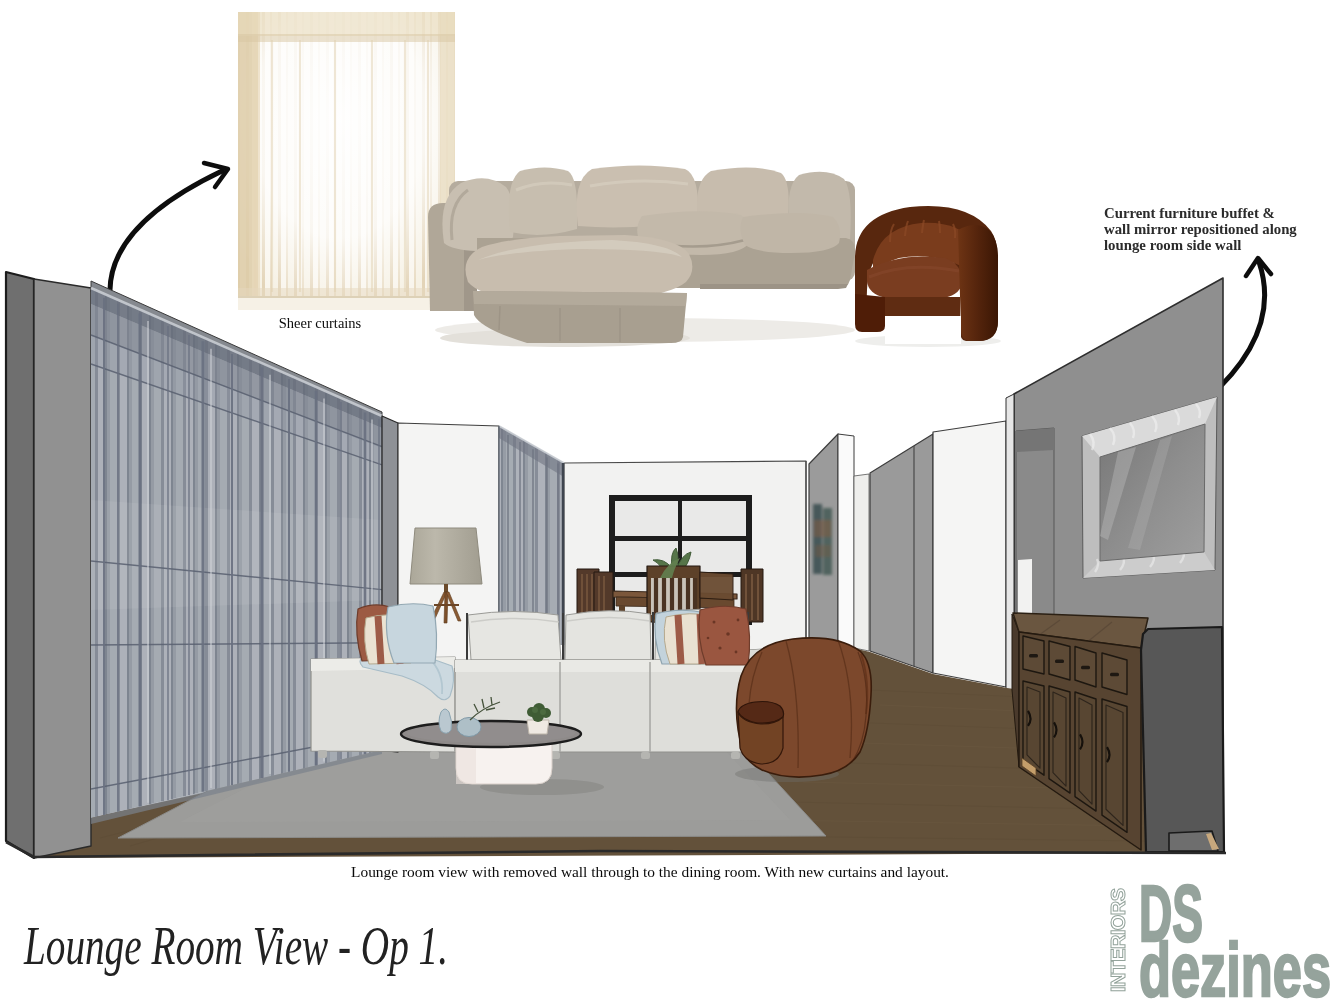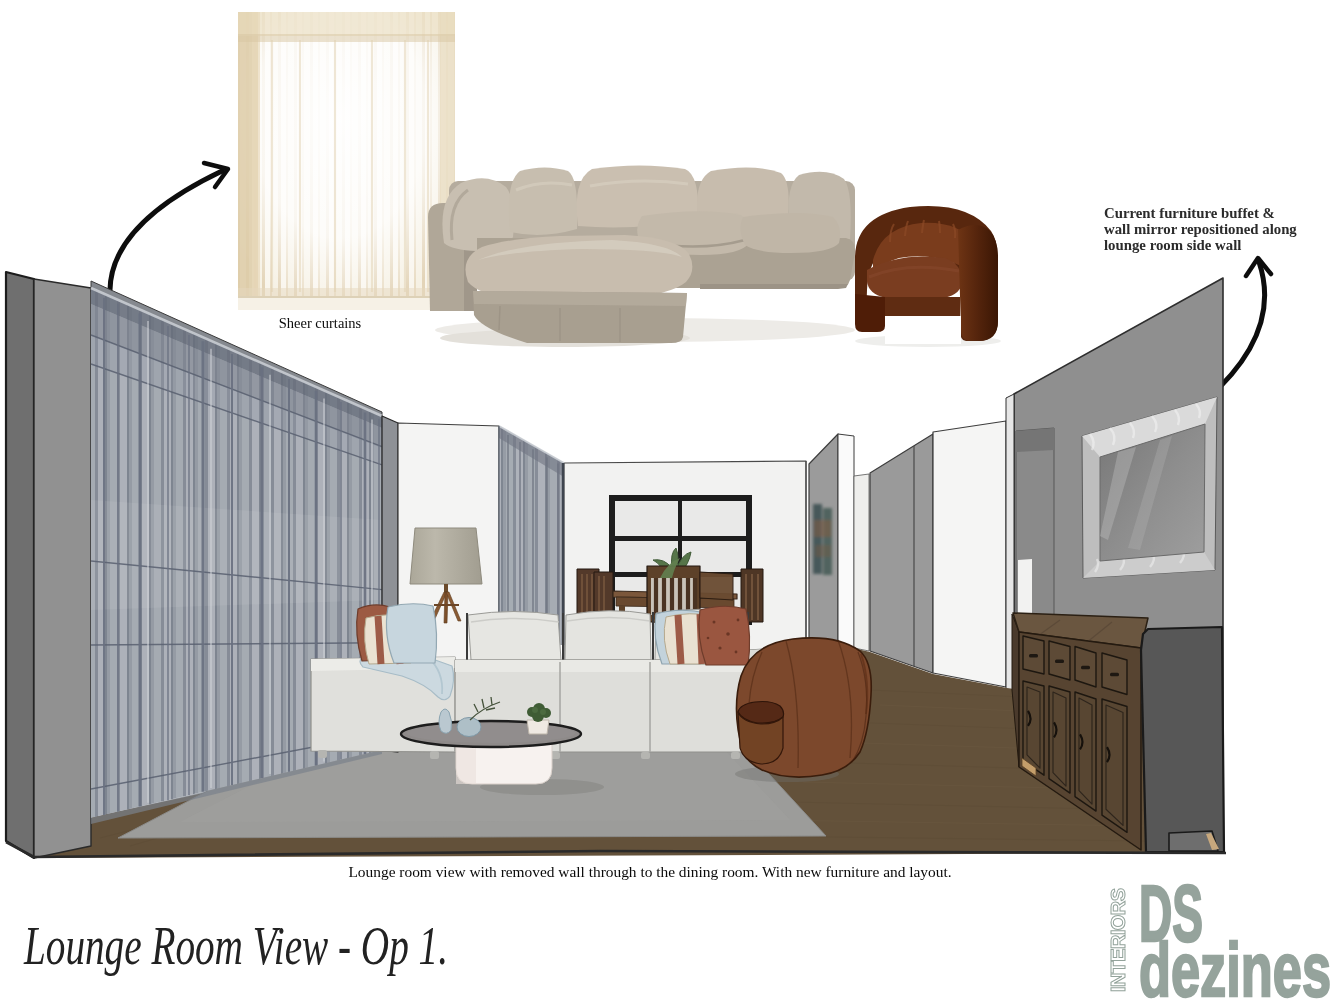--- a/index.html
+++ b/index.html
@@ -474,21 +474,21 @@
 <polygon points="1169,833 1212,831 1218,851 1169,851" fill="#6e6e6e" stroke="#1a1a1a" stroke-width="1.6"></polygon>
 <polygon points="1211,833 1219,849 1212,850 1206,834" fill="#c8a87d"></polygon>
 
 <polygon points="1022,758 1036,768 1036,776 1022,766" fill="#c49e6b" stroke="#5a4126" stroke-width="0.8"></polygon>
 </g>
 
 <polyline points="6,842 34,857 600,851 1226,853" fill="none" stroke="#2a2a2a" stroke-width="2.6"></polyline>
 </g>
 </svg>
 
-<div class="abs" style="left:0;top:863px;width:1300px;text-align:center;font-family:'Liberation Serif',serif;font-size:15.4px;color:#090909;">Lounge room view with removed wall through to the dining room. With new furniture and layout.</div>
+<div class="abs" style="left:0;top:863px;width:1300px;text-align:center;font-family:'Liberation Serif',serif;font-size:15.4px;color:#090909;">Lounge room view with removed wall through to the dining room. With new curtains and layout.</div>
 
 <div class="abs" style="left:1104px;top:206px;width:245px;font-family:'Liberation Serif',serif;font-weight:bold;font-size:14.8px;line-height:15.8px;color:#2b2b2b;">Current furniture buffet &amp;<br>wall mirror repositioned along<br>lounge room side wall</div>
 
 <svg class="abs" style="left:0;top:900px" width="520" height="100" viewBox="0 0 520 100">
   <text x="24" y="64" font-family="'Liberation Serif',serif" font-style="italic" font-size="54" fill="#222222" textLength="424" lengthAdjust="spacingAndGlyphs">Lounge Room View - Op 1.</text>
 </svg>
 
 <svg class="abs" style="left:1100px;top:870px" width="234" height="130" viewBox="0 0 234 130">
 
   <text transform="translate(25,122) rotate(-90)" font-size="20" font-weight="bold" font-family="'Liberation Sans',sans-serif" fill="none" stroke="#93a39b" stroke-width="1" textLength="104">INTERIORS</text>

